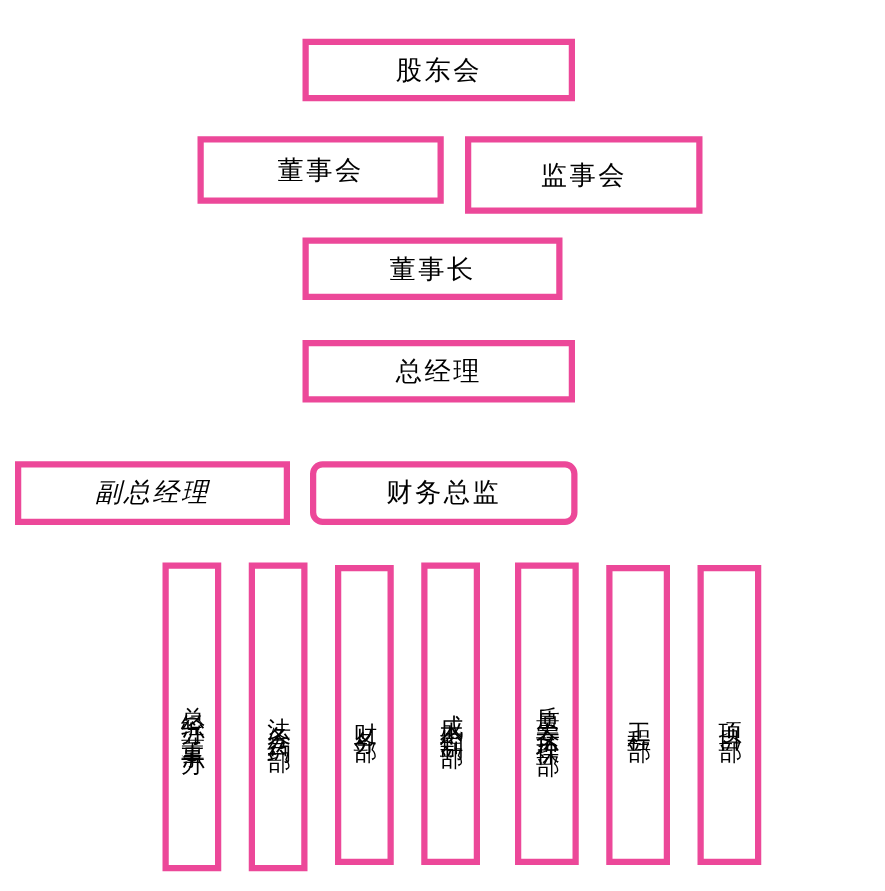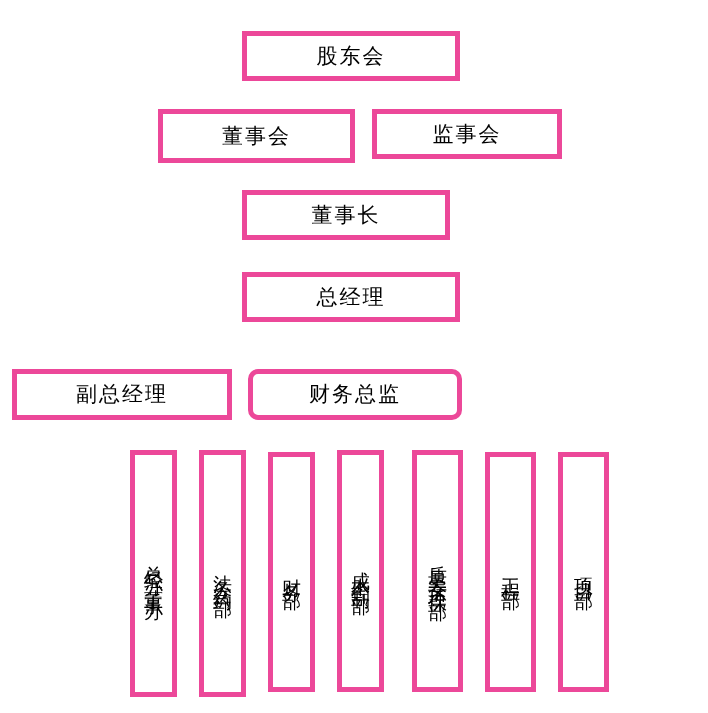--- a/index.html
+++ b/index.html
@@ -55,33 +55,33 @@
 <div id="org-chart">
 
   <div class="node horizontal" style="left:242px; top:31px; width:218px; height:50px;">
     <span class="label">股东会</span>
   </div>
 
   <div class="node horizontal" style="left:158px; top:109px; width:197px; height:54px;justify-content:center;">
     <span class="label">董事会</span>
   </div>
 
-  <div class="node horizontal" style="left:372px; top:109px; width:190px; height:50px;">
+  <div class="node horizontal" style="left:372px; top:109px; width:190px; height:62px;">
     <span class="label">监事会</span>
   </div>
 
   <div class="node horizontal" style="left:242px; top:190px; width:208px; height:50px;">
     <span class="label">董事长</span>
   </div>
 
   <div class="node horizontal" style="left:242px; top:272px; width:218px; height:50px;">
     <span class="label">总经理</span>
   </div>
 
-  <div class="node horizontal" style="left:12px; top:369px; width:220px; height:51px;">
+  <div class="node horizontal" style="left:12px; top:369px; width:220px; height:51px;font-style:italic;">
     <span class="label">副总经理</span>
   </div>
 
   <div class="node horizontal" style="left:248px; top:369px; width:214px; height:51px;border-radius:10px;">
     <span class="label">财务总监</span>
   </div>
 
 
   <div class="node vertical" style="left:130px; top:450px; width:47px; height:247px;">
     <span class="label">总经办（董事办）</span>

